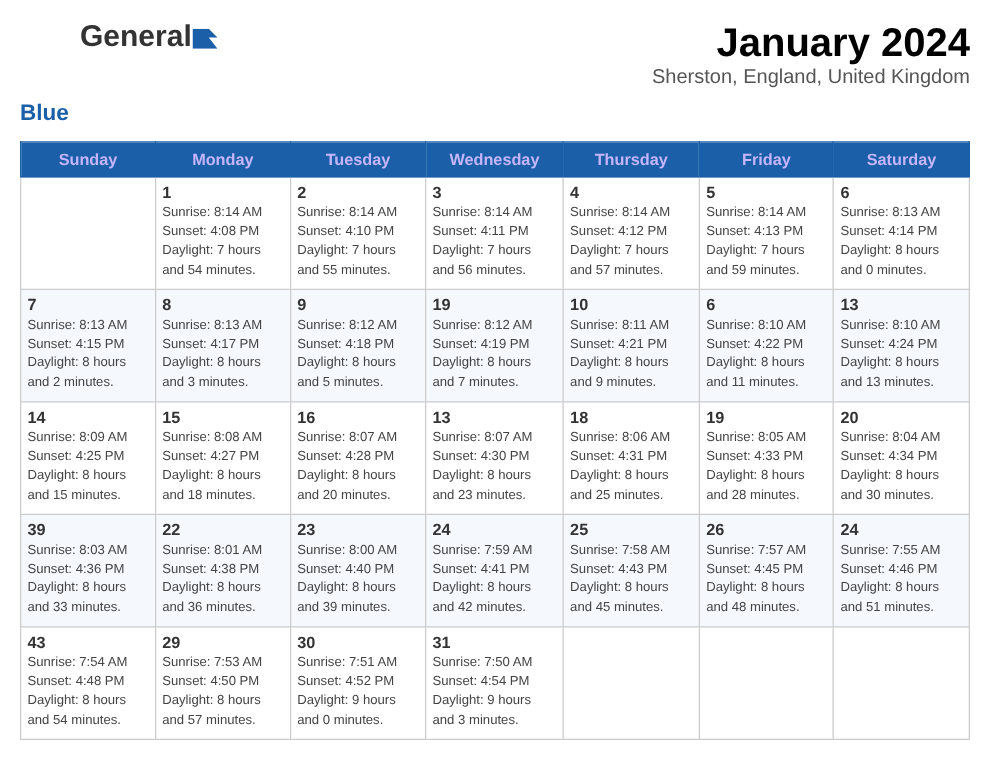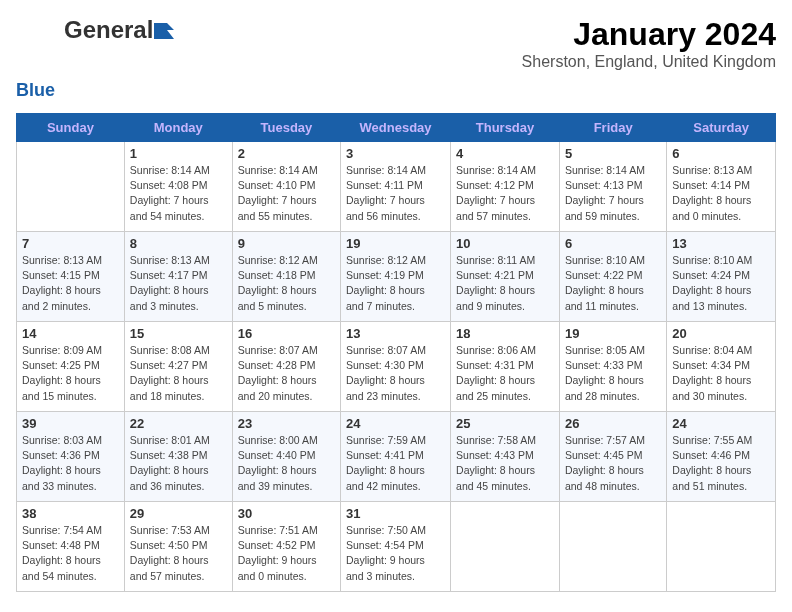--- a/index.html
+++ b/index.html
@@ -240,21 +240,21 @@
           <span class="day-number">26</span>
           <div class="day-info">Sunrise: 7:57 AM<br>Sunset: 4:45 PM<br>Daylight: 8 hours<br>and 48 minutes.</div>
         </td>
         <td>
           <span class="day-number">24</span>
           <div class="day-info">Sunrise: 7:55 AM<br>Sunset: 4:46 PM<br>Daylight: 8 hours<br>and 51 minutes.</div>
         </td>
       </tr>
       <tr>
         <td>
-          <span class="day-number">38</span>
+          <span class="day-number">43</span>
           <div class="day-info">Sunrise: 7:54 AM<br>Sunset: 4:48 PM<br>Daylight: 8 hours<br>and 54 minutes.</div>
         </td>
         <td>
           <span class="day-number">29</span>
           <div class="day-info">Sunrise: 7:53 AM<br>Sunset: 4:50 PM<br>Daylight: 8 hours<br>and 57 minutes.</div>
         </td>
         <td>
           <span class="day-number">30</span>
           <div class="day-info">Sunrise: 7:51 AM<br>Sunset: 4:52 PM<br>Daylight: 9 hours<br>and 0 minutes.</div>
         </td>

